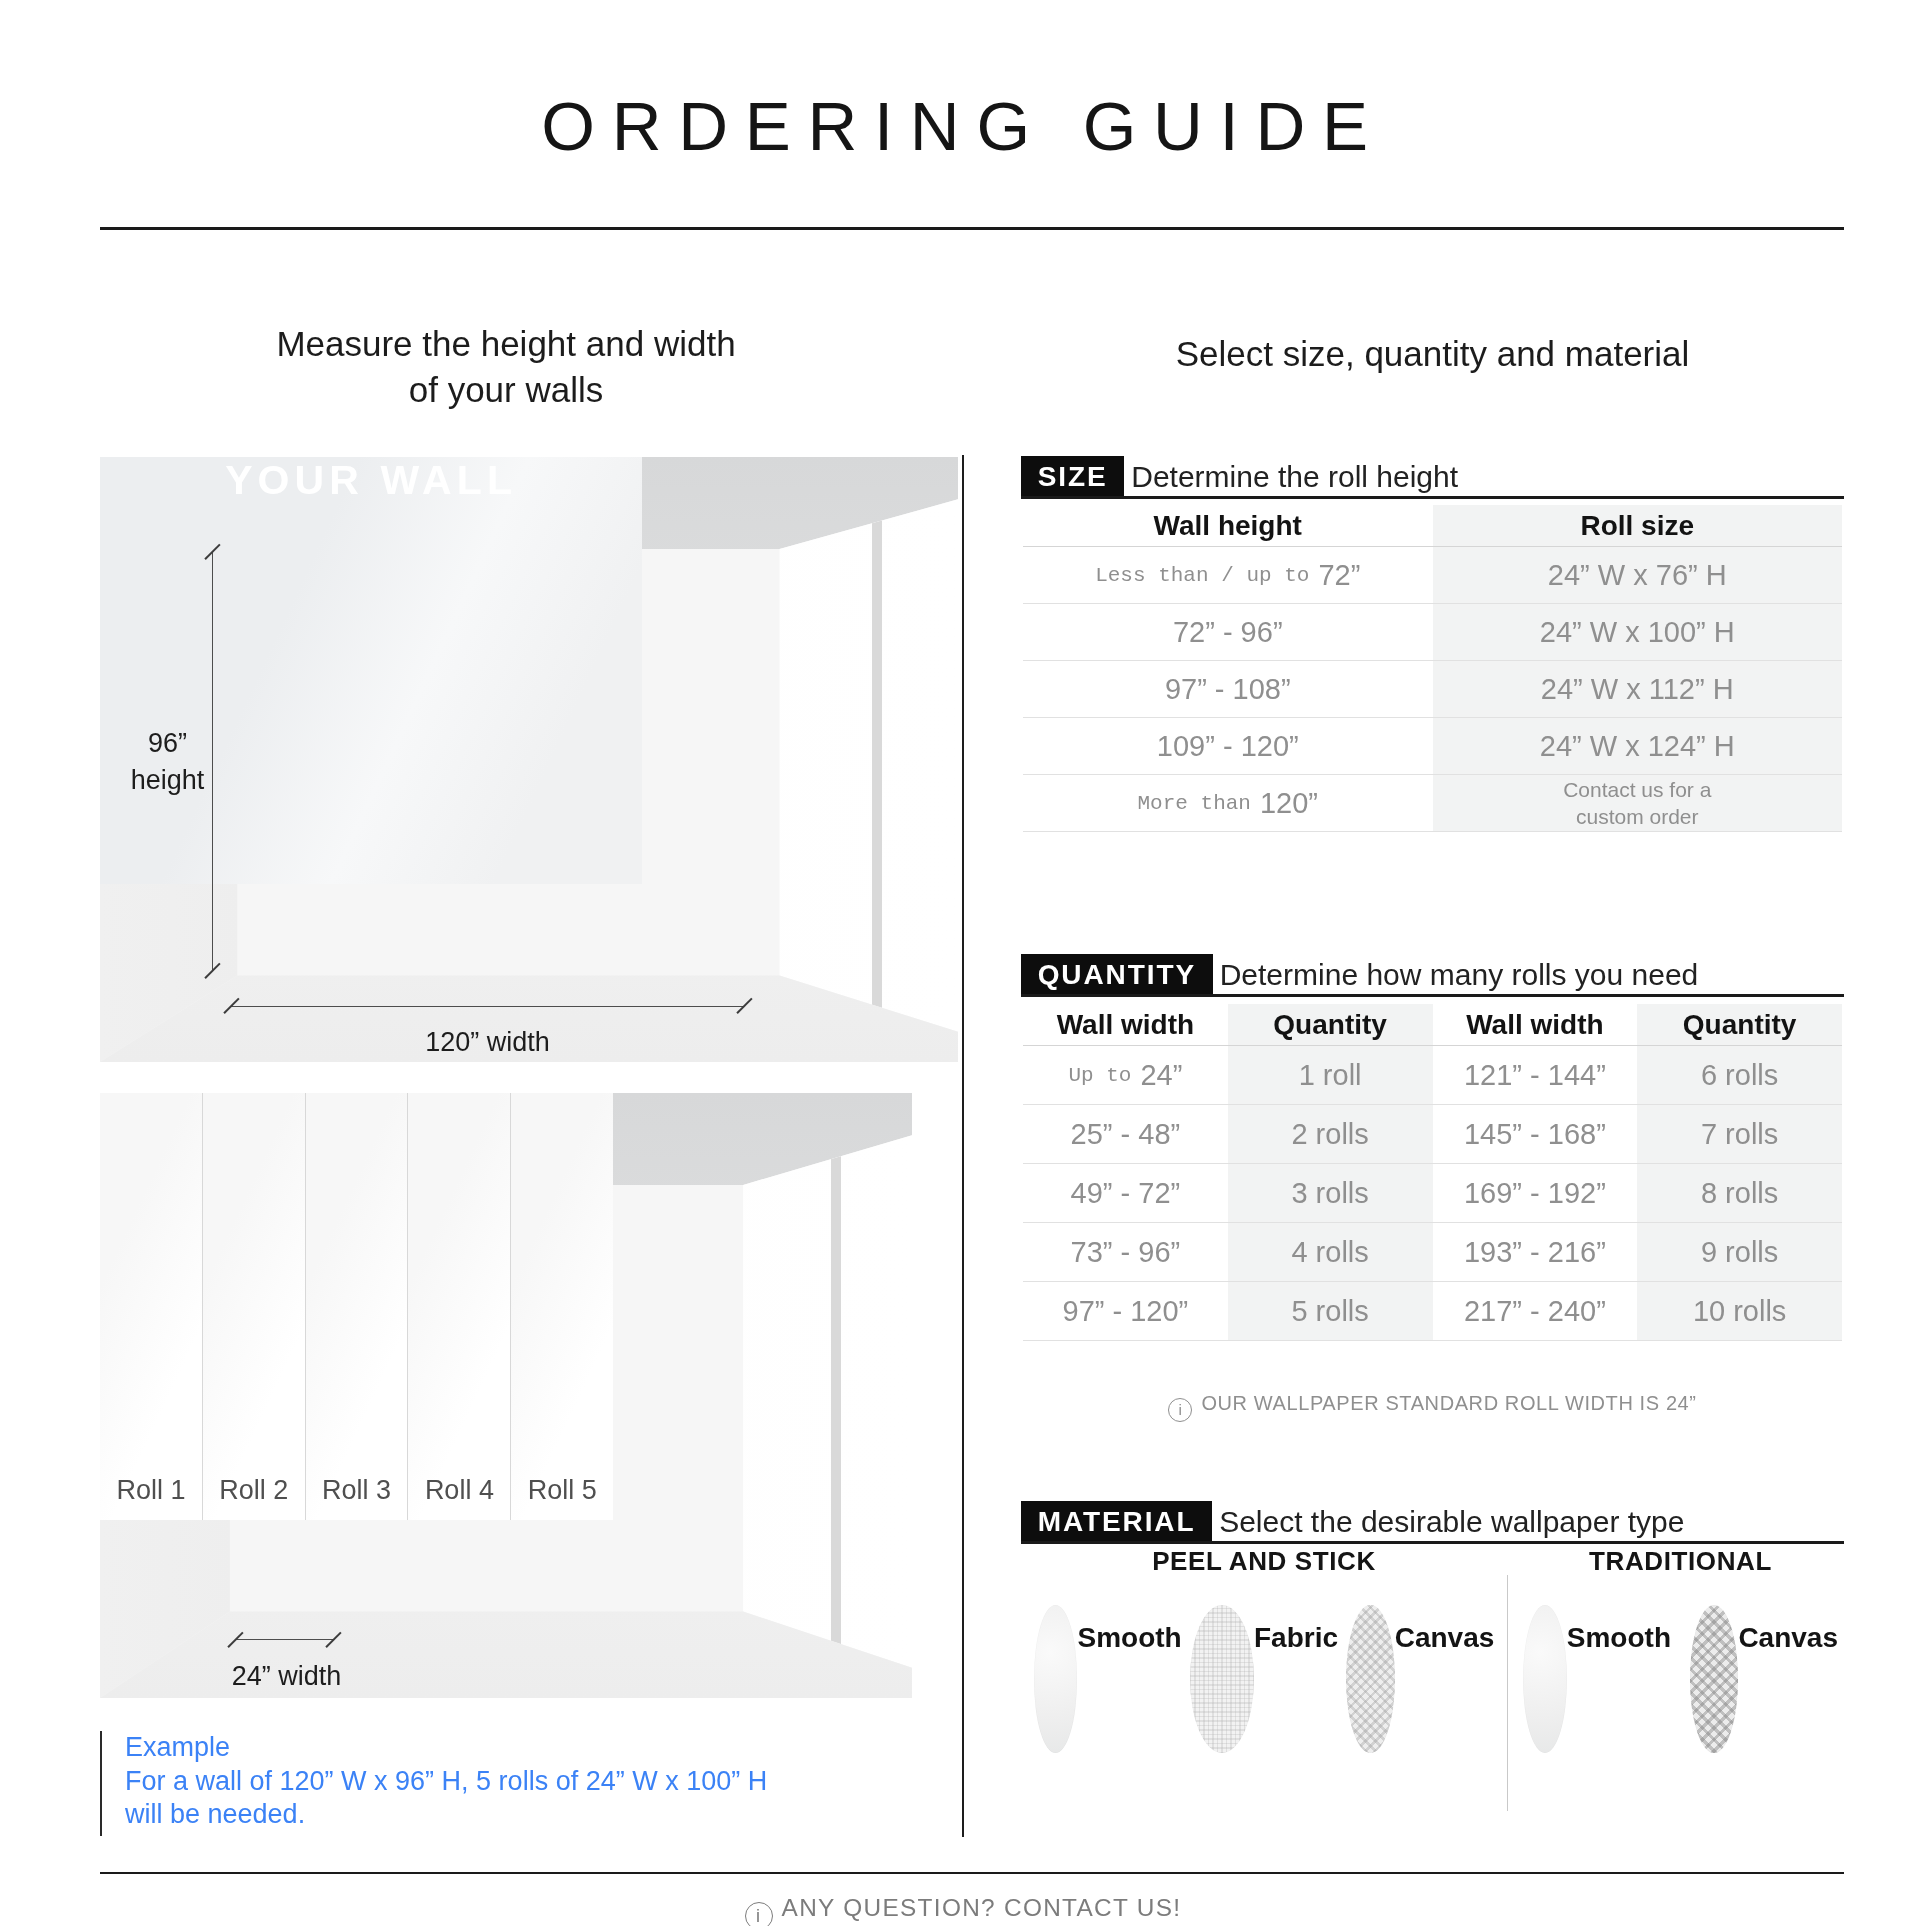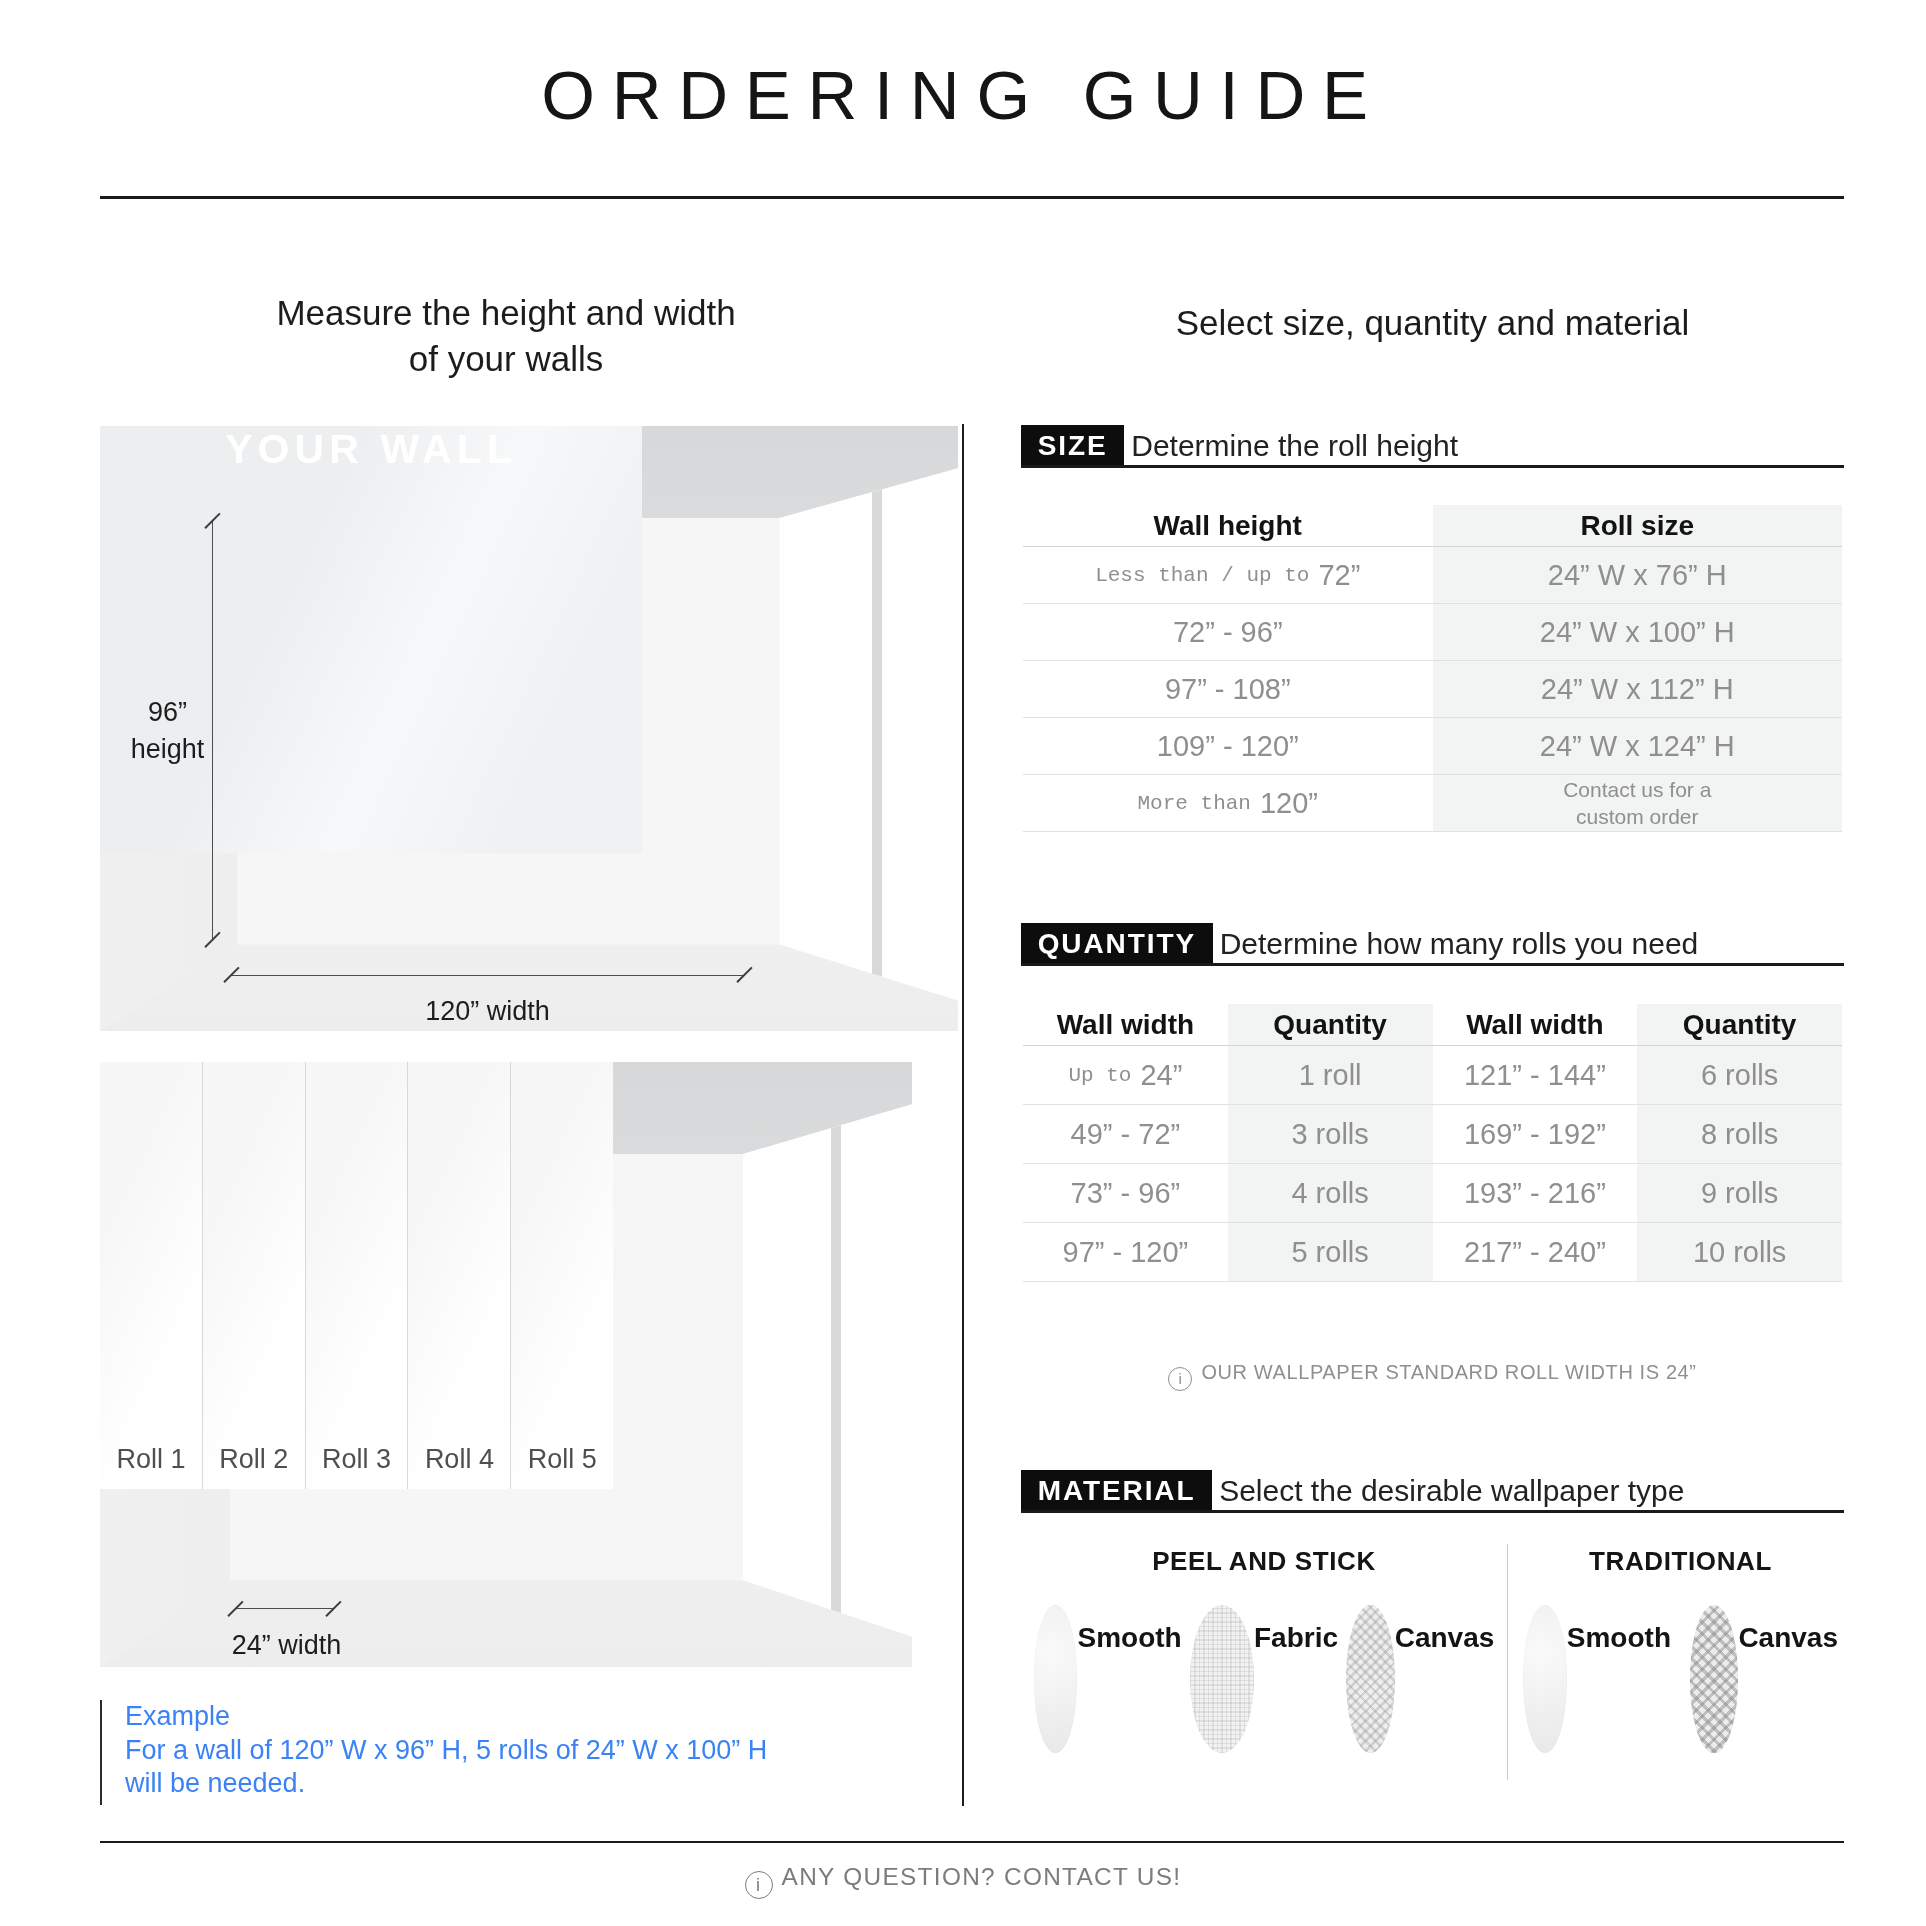--- a/index.html
+++ b/index.html
@@ -1,20 +1,20 @@
 <!DOCTYPE html>
 <html style="font-size:10.3px"><head>
 <meta charset="utf-8">
 <style>
   html,body{margin:0;padding:0;background:#ffffff;}
   .canvas{
     position:relative;width:1926px;height:1926px;background:#ffffff;
     font-family:"Liberation Sans","DejaVu Sans",sans-serif;color:#1a1a1a;overflow:hidden;
   }
-  .abs{position:absolute;}
+  .abs{position:absolute;margin-top:31px;}
 
   
   .page-title{
     left:0;top:56px;width:1926px;text-align:center;
     font-size:69px;font-weight:300;letter-spacing:16.7px;color:#151515;
   }
   .rule{background:#1a1a1a;height:2.6px;}
   .title-rule{left:100px;top:196px;width:1744px;}
 
   
@@ -300,20 +300,34 @@
         </div>
       <div class="c-quarter">
           <span class="tdata">121” - 144”</span>
         </div>
       <div class="c-quarter shade">
           <span class="tdata">6 rolls</span>
         </div>
     </div>
     <div class="trow q-row">
       <div class="c-quarter">
+          <span class="tdata">25” - 48”</span>
+        </div>
+      <div class="c-quarter shade">
+          <span class="tdata">2 rolls</span>
+        </div>
+      <div class="c-quarter">
+          <span class="tdata">145” - 168”</span>
+        </div>
+      <div class="c-quarter shade">
+          <span class="tdata">7 rolls</span>
+        </div>
+    </div>
+    <div class="trow q-row">
+      <div class="c-quarter">
           <span class="tdata">49” - 72”</span>
         </div>
       <div class="c-quarter shade">
           <span class="tdata">3 rolls</span>
         </div>
       <div class="c-quarter">
           <span class="tdata">169” - 192”</span>
         </div>
       <div class="c-quarter shade">
           <span class="tdata">8 rolls</span>

